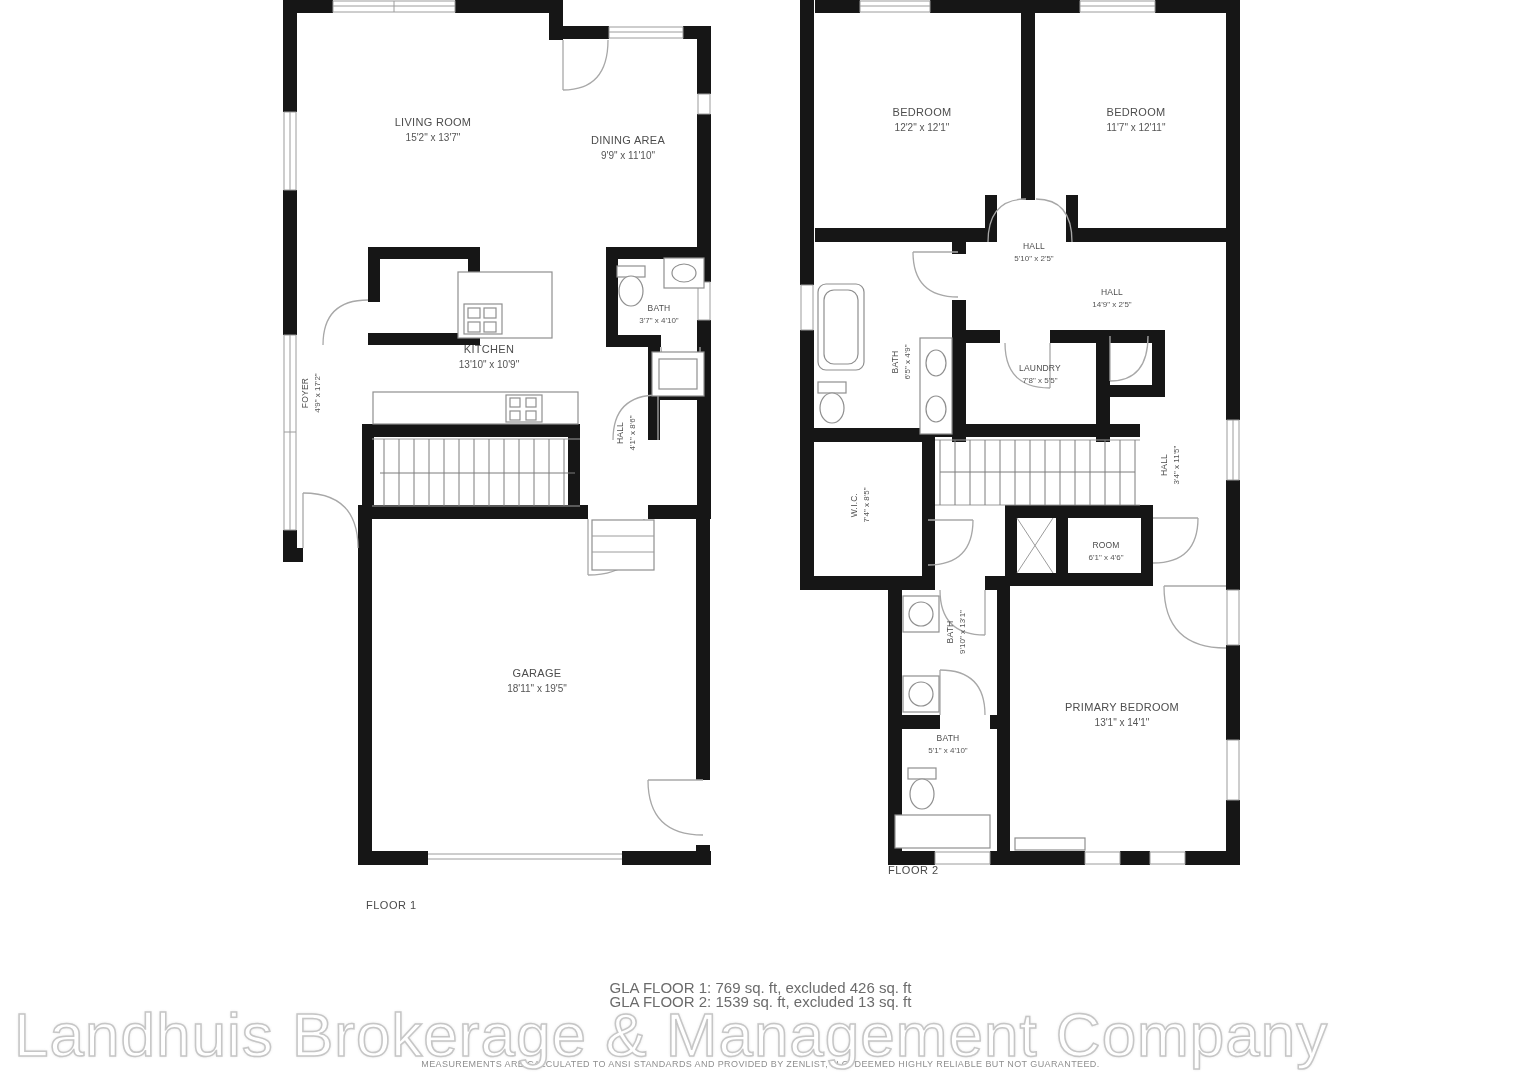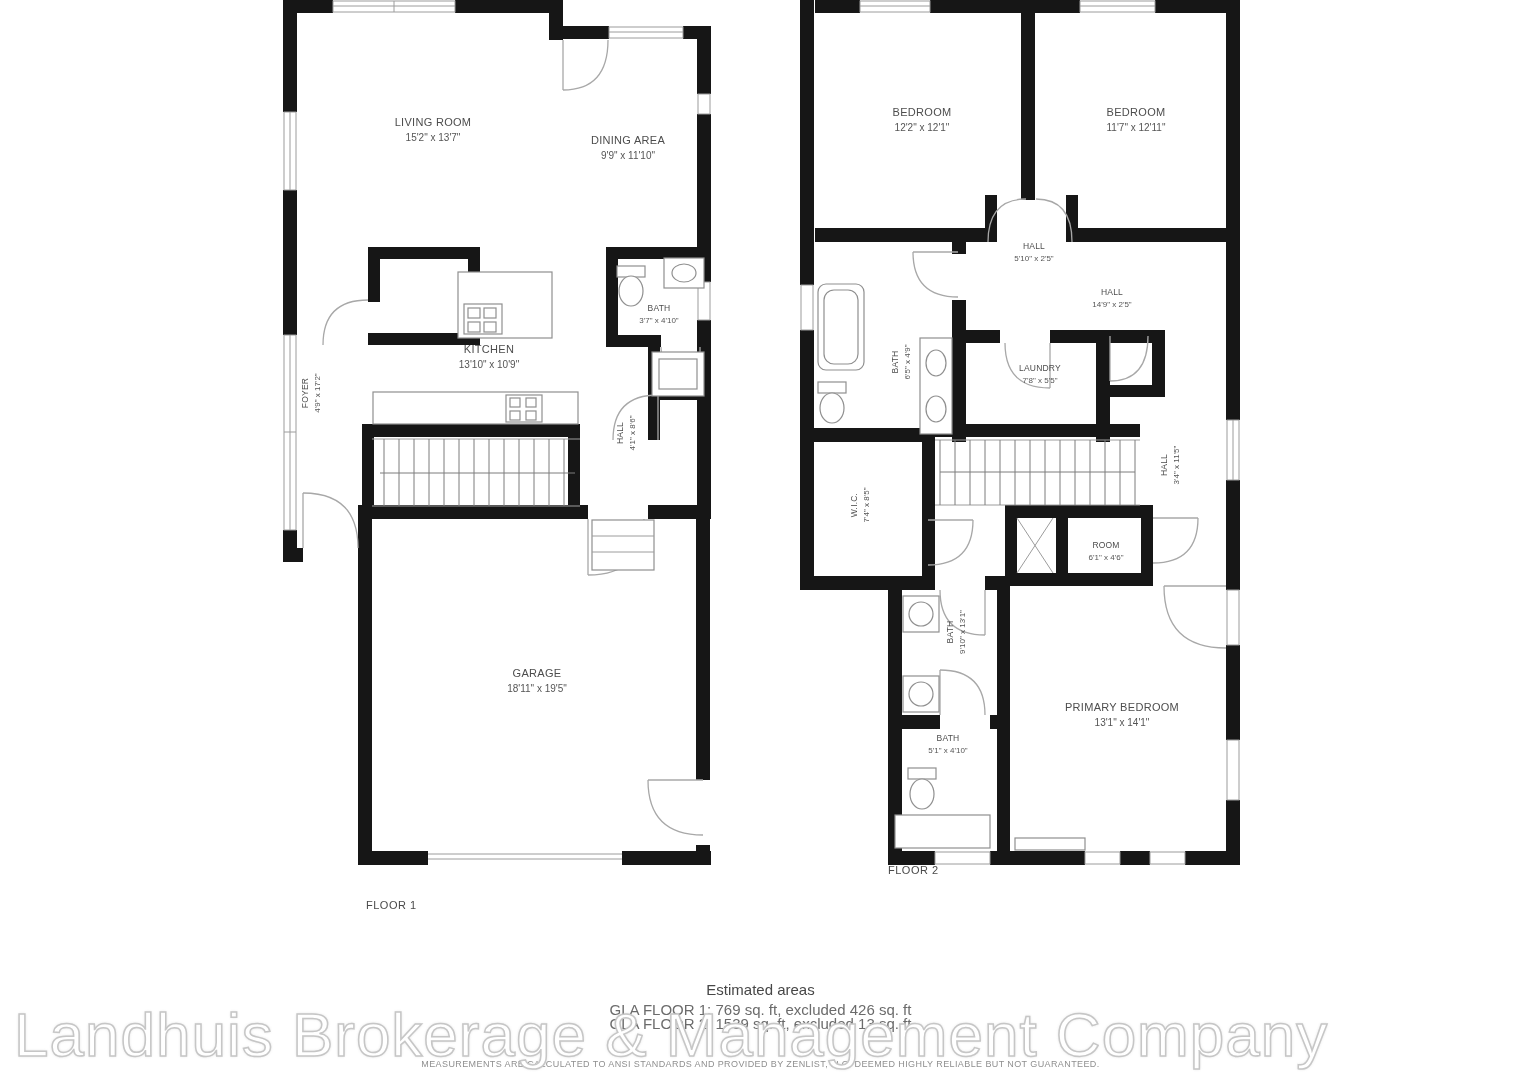--- a/index.html
+++ b/index.html
@@ -325,21 +325,20 @@
       <text class="sl" x="948" y="741">BATH</text>
       <text class="sd" x="948" y="753">5'1" x 4'10"</text>
       <text class="rl" x="1122" y="711">PRIMARY BEDROOM</text>
       <text class="rd" x="1122" y="726">13'1" x 14'1"</text>
       <text class="cap" x="888" y="874">FLOOR 2</text>
     </g>
   </g>
 </svg>
 
 <div class="footer">
-  <div class="ttl">Estimated areas</div>
   <div class="ln">GLA FLOOR 1: 769 sq. ft, excluded 426 sq. ft</div>
   <div class="ln">GLA FLOOR 2: 1539 sq. ft, excluded 13 sq. ft</div>
 </div>
 
 <div class="watermark">Landhuis Brokerage &amp; Management Company</div>
 
 <div class="disclaimer">MEASUREMENTS ARE CALCULATED TO ANSI STANDARDS AND PROVIDED BY ZENLIST, LLC. DEEMED HIGHLY RELIABLE BUT NOT GUARANTEED.</div>
 
 </div>
 

